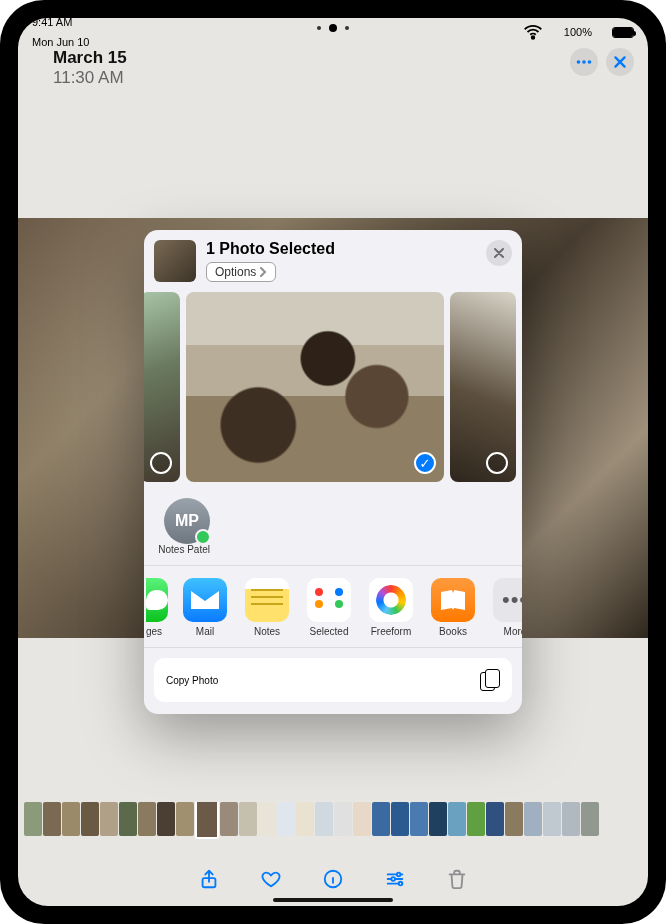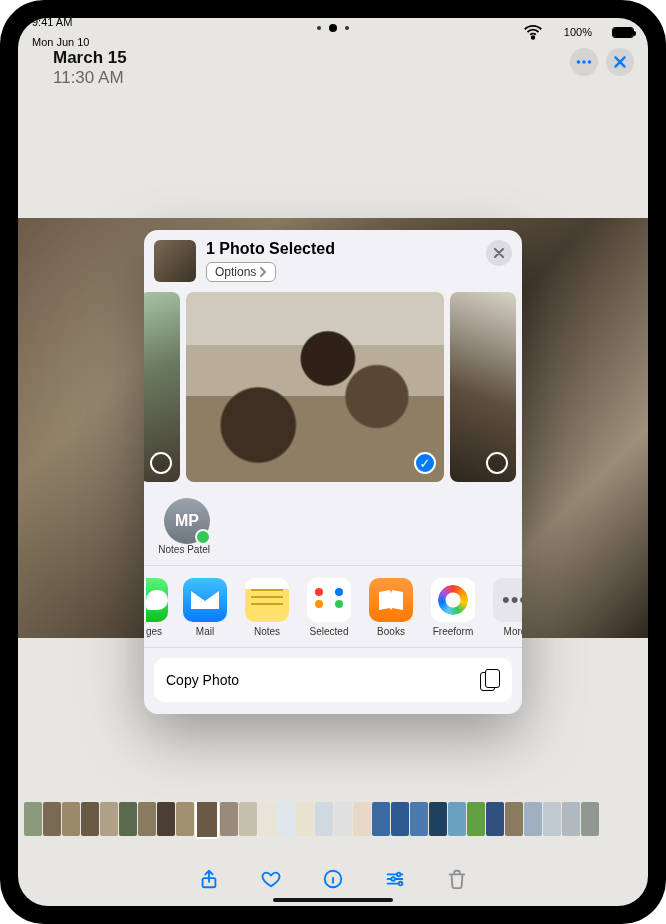--- a/index.html
+++ b/index.html
@@ -182,21 +182,21 @@
             mask: radial-gradient(circle, transparent 0 7px, #000 8px 15px, transparent 16px);
   }
   .icon-books { background: linear-gradient(180deg,#ff9a3c,#ff7a00); }
   .icon-books::after{content:""; width:24px; height:20px; background:#fff; clip-path: polygon(0 10%,45% 0,50% 15%,55% 0,100% 10%,100% 100%,55% 90%,50% 100%,45% 90%,0 100%);}
   .icon-more { background:#e5e5ea; color:#5a5a5e; font-size:22px; letter-spacing:1px;}
 
   .actions { padding: 6px 10px 12px 10px; }
   .action-item {
     background:#fff; border-radius:10px;
     padding:11px 12px; display:flex; justify-content:space-between; align-items:center;
-    font-size:14px; color:#000;
+    font-size:10px; color:#000;
   }
   .copy-glyph { width:20px; height:22px; position:relative; }
   .copy-glyph::before{content:"";position:absolute;left:0;top:3px;width:13px;height:17px;border:1.5px solid #000;border-radius:3px;}
   .copy-glyph::after{content:"";position:absolute;right:0;top:0;width:13px;height:17px;border:1.5px solid #000;border-radius:3px;background:#fff;}
 
   
   .sicon { width:22px; height:22px; }
 </style>
 </head>
 <body>
@@ -368,26 +368,26 @@
         </div>
         <div class="app">
           <div class="app-icon icon-notes"></div>
           <div class="app-name">Notes</div>
         </div>
         <div class="app">
           <div class="app-icon icon-reminders"></div>
           <div class="app-name">Selected</div>
         </div>
         <div class="app">
+          <div class="app-icon icon-freeform"></div>
+          <div class="app-name">Freeform</div>
+        </div>
+        <div class="app">
           <div class="app-icon icon-books"></div>
           <div class="app-name">Books</div>
-        </div>
-        <div class="app">
-          <div class="app-icon icon-freeform"></div>
-          <div class="app-name">Freeform</div>
         </div>
         <div class="app">
           <div class="app-icon icon-more">•••</div>
           <div class="app-name">More</div>
         </div>
       </div>
 
       <div class="divider"></div>
 
       <div class="actions">

